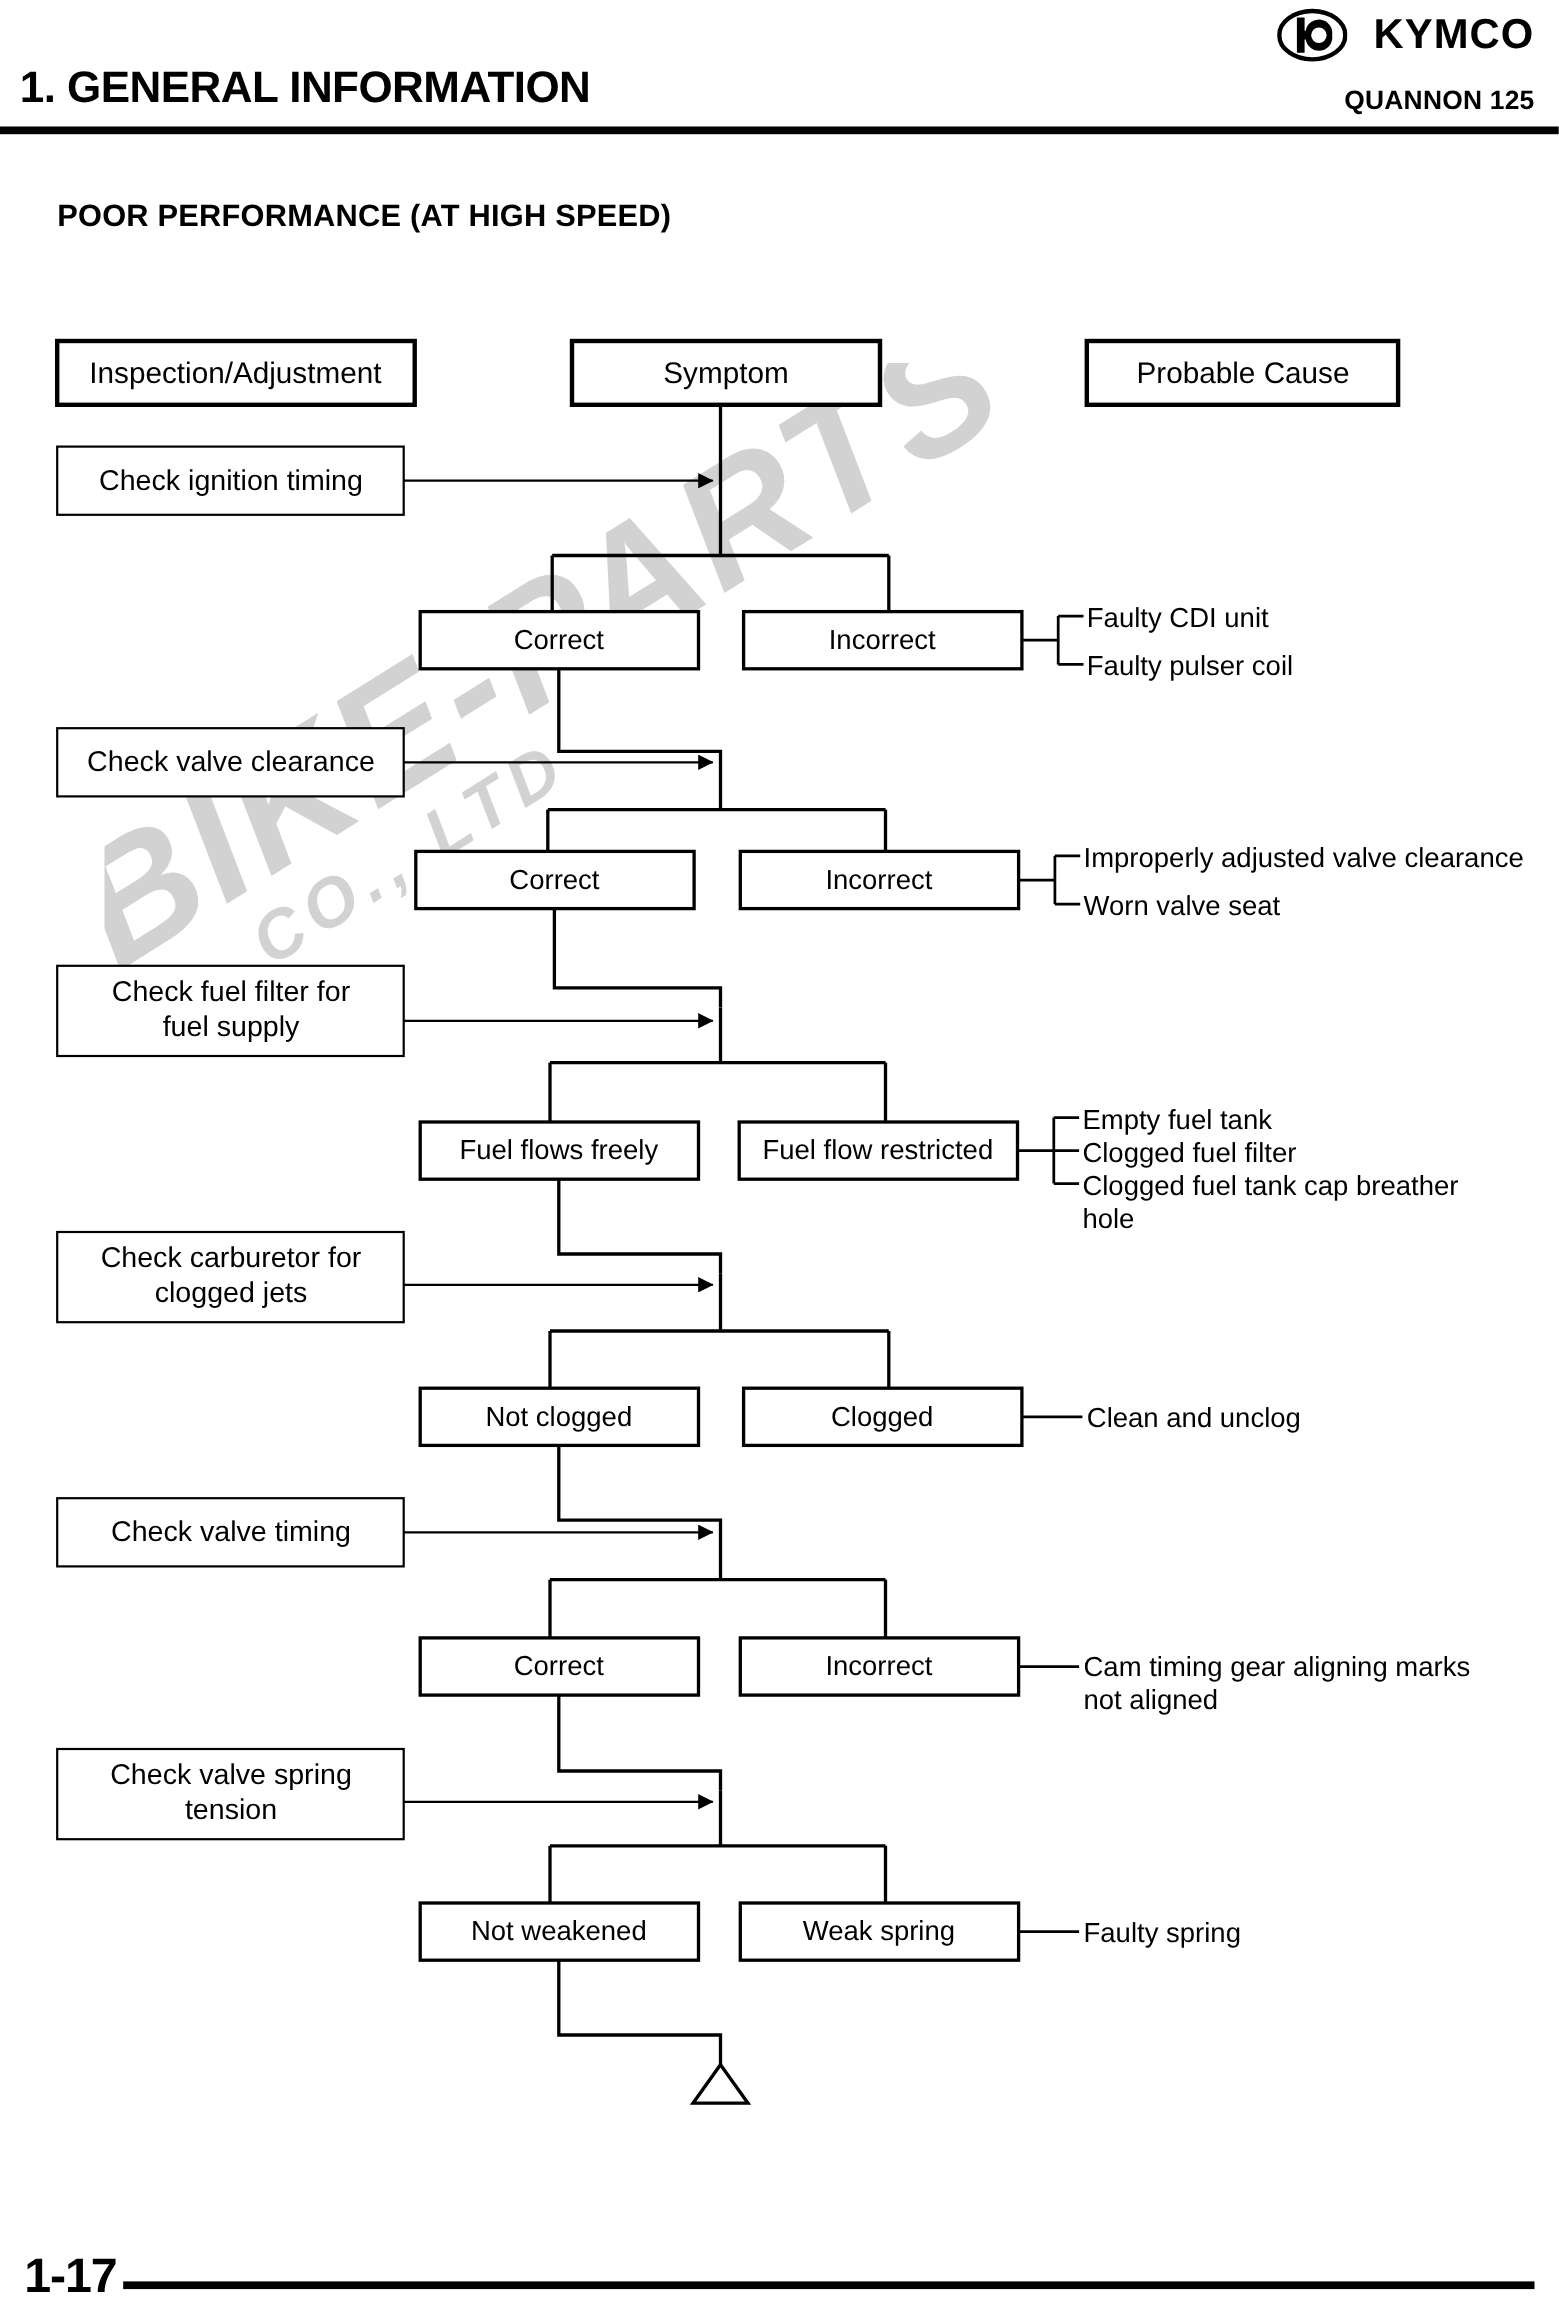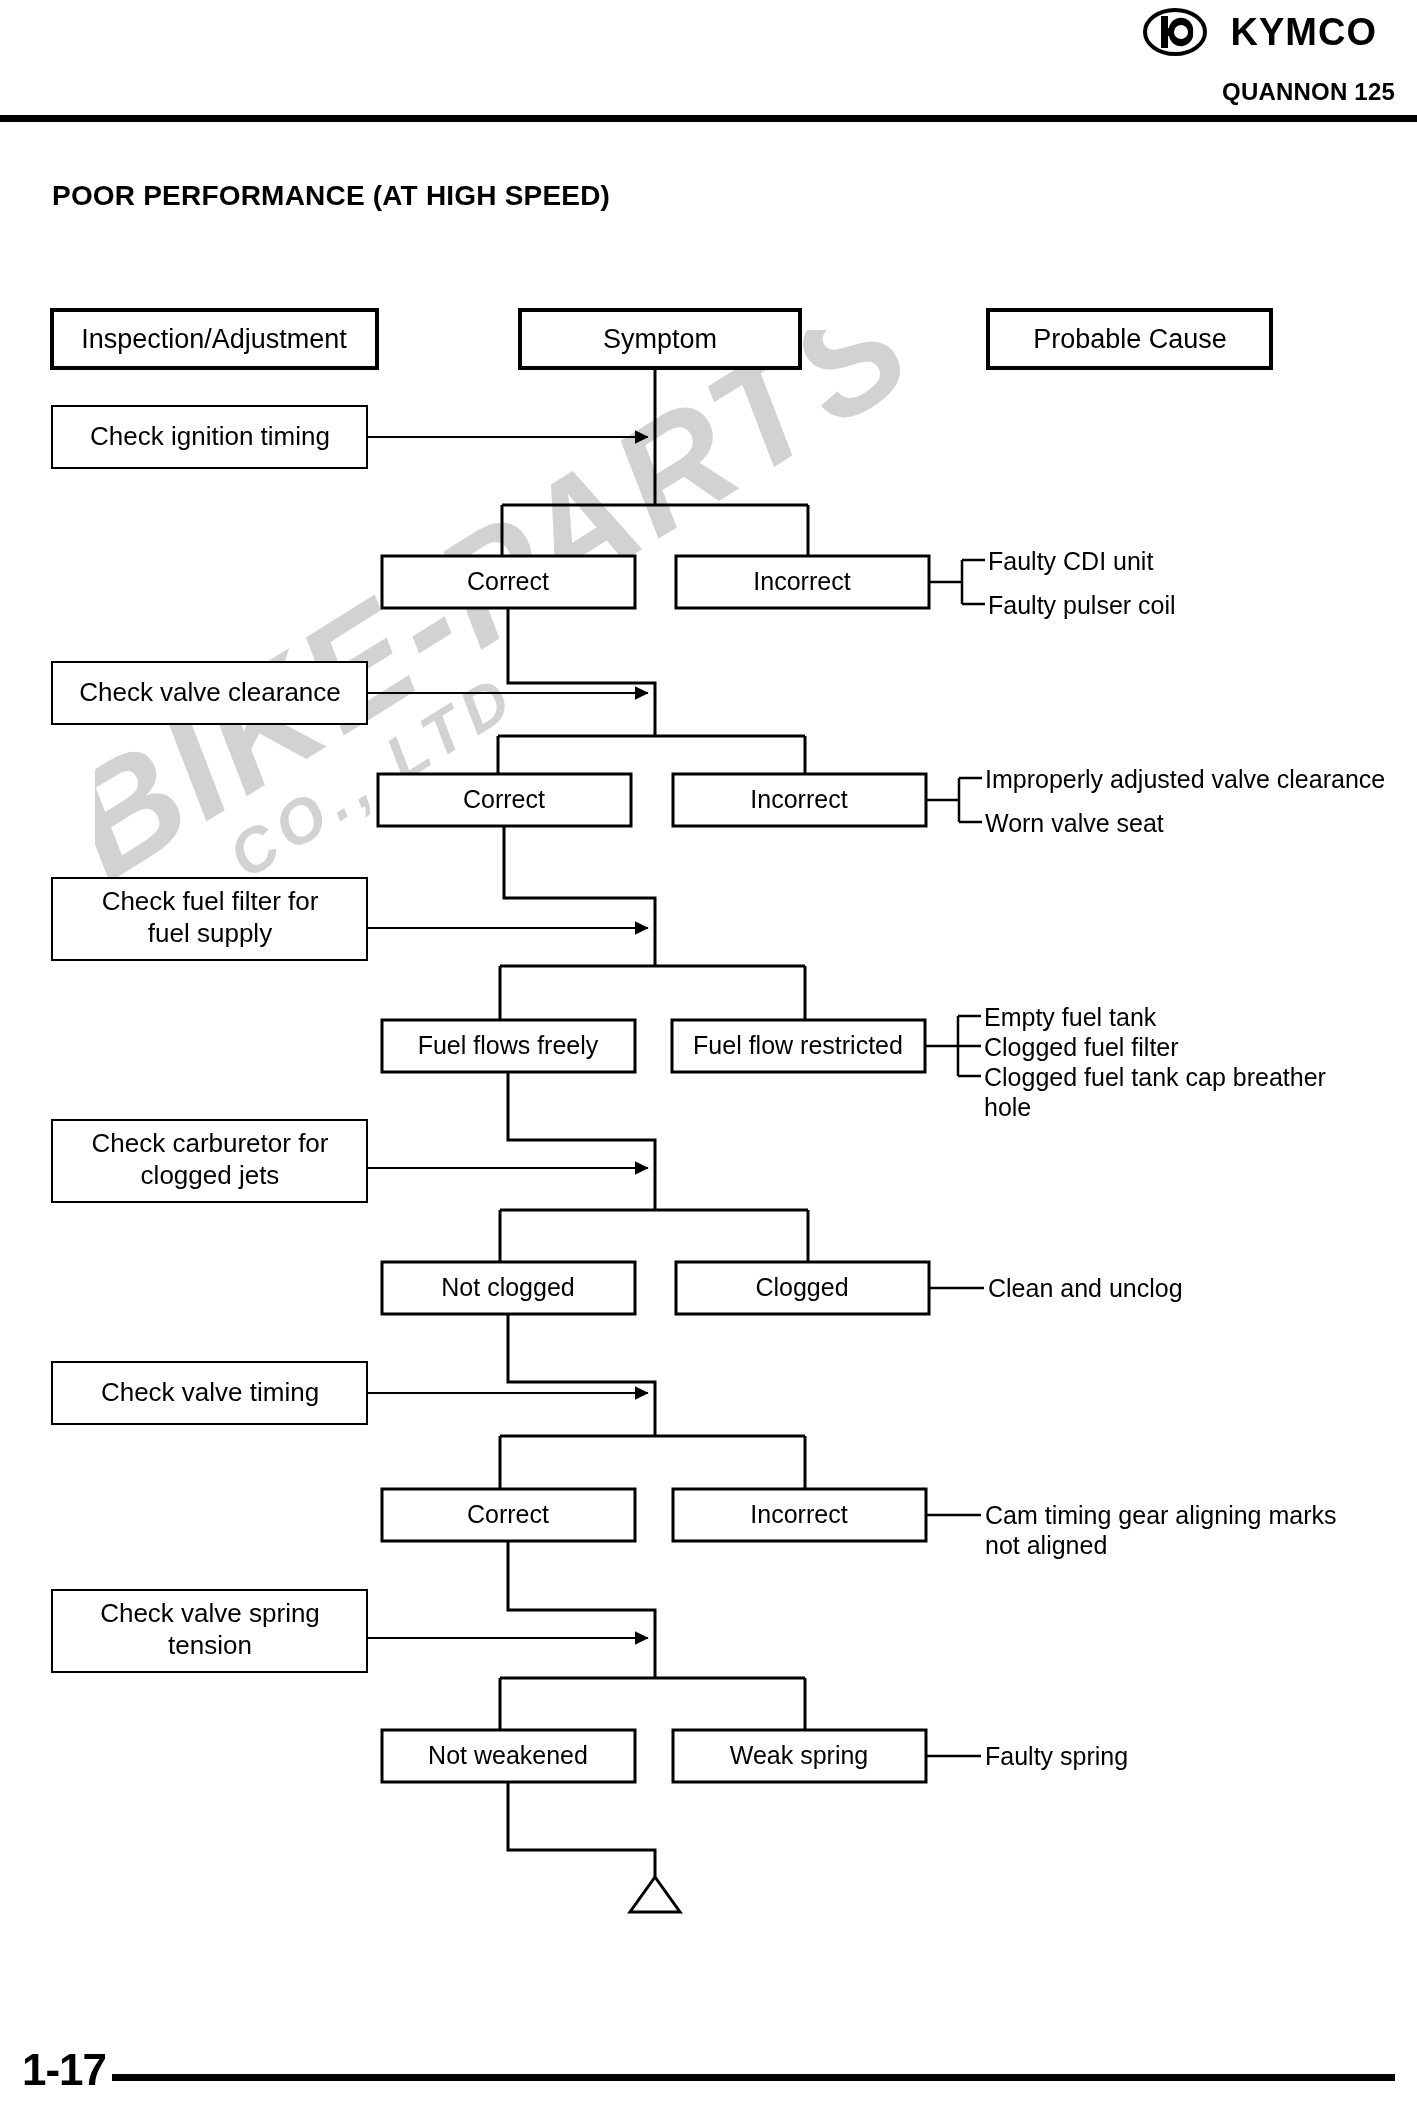--- a/index.html
+++ b/index.html
@@ -12,21 +12,21 @@
   .hdr{position:absolute;left:0;top:0;width:1417px;height:130px;}
   .hdr-title{
     position:absolute;left:18px;top:58px;
     font-size:40px;font-weight:bold;letter-spacing:-.5px;
     white-space:nowrap;
   }
   .hdr-model{
     position:absolute;right:22px;top:78px;
     font-size:24px;font-weight:bold;letter-spacing:.2px;white-space:nowrap;
   }
-  .logo{position:absolute;right:40px;top:6px;display:flex;align-items:center;gap:24px;}
+  .logo{position:absolute;right:22px;top:6px;display:flex;align-items:center;gap:24px;}
   .logo-mark{width:64px;height:52px;}
   .logo-word{font-size:38px;font-weight:bold;letter-spacing:1px;line-height:1;}
   .hdr-rule{position:absolute;left:0;top:115px;width:1417px;height:7px;background:#000;}
 
   .section-title{
     position:absolute;left:52px;top:180px;
     font-size:28px;font-weight:bold;letter-spacing:.2px;white-space:nowrap;
   }
 
   
@@ -58,20 +58,21 @@
 
   <div class="logo">
     <svg class="logo-mark" viewBox="0 0 64 52">
       <ellipse cx="32" cy="26" rx="30" ry="22" fill="none" stroke="#000" stroke-width="4"></ellipse>
       <path d="M18 10 L18 42 L25 42 L25 30 L26 30 A12 12 0 0 0 50 26 A12 12 0 0 0 26 22 L25 22 L25 10 Z" fill="#000"></path>
       <circle cx="38" cy="26" r="7" fill="#fff"></circle>
     </svg>
     <span class="logo-word">KYMCO</span>
   </div>
 
+  <div class="hdr-title">1. GENERAL INFORMATION</div>
   <div class="hdr-model">QUANNON 125</div>
   <div class="hdr-rule"></div>
 </div>
 
 <div class="section-title">POOR PERFORMANCE (AT HIGH SPEED)</div>
 
 <div class="wm">
   <div class="wm-inner">
     <div class="wm-l1">BIKE-PARTS</div>
     <div class="wm-l2">CO., LTD</div>

